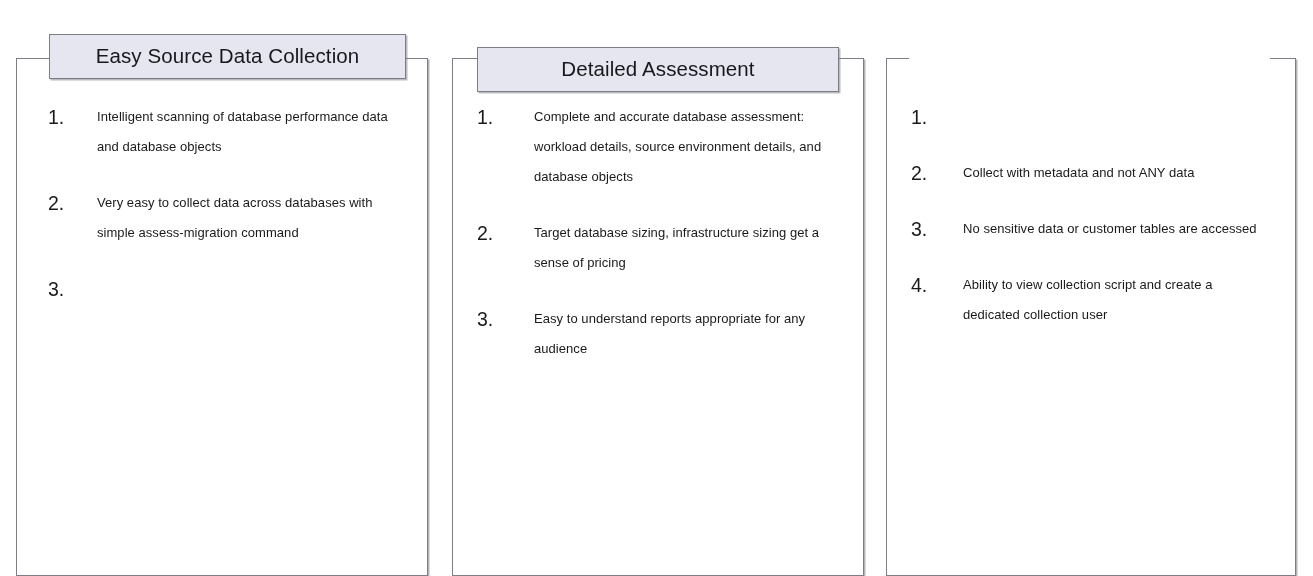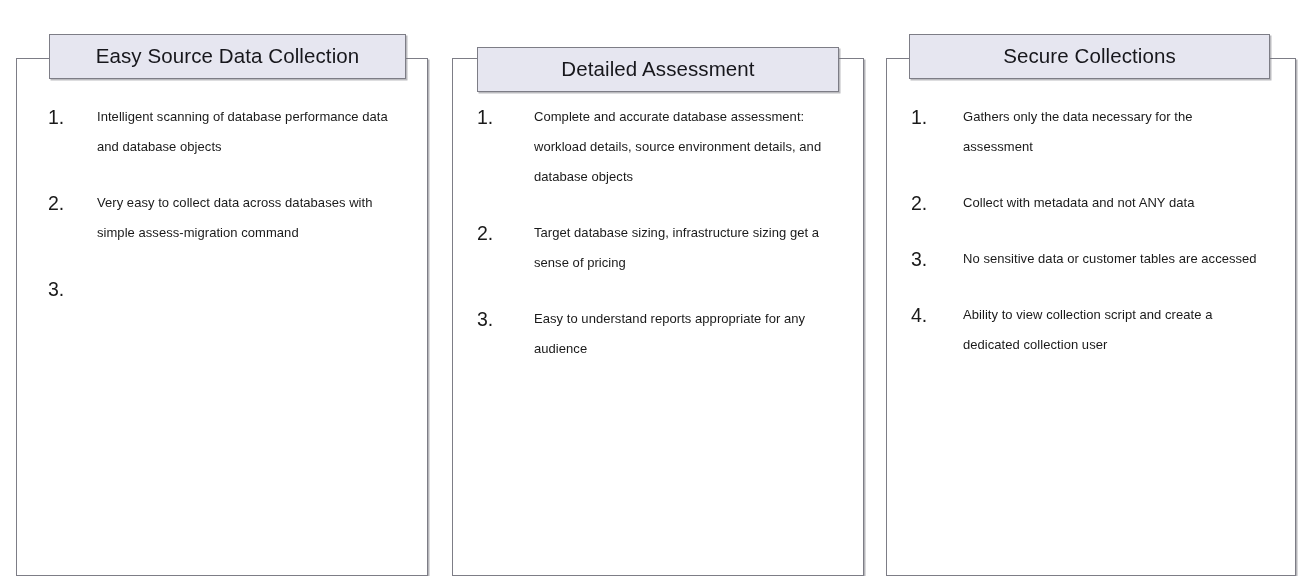--- a/index.html
+++ b/index.html
@@ -166,27 +166,23 @@
       <li class="item">
         <span class="item-num">3.</span>
         <span class="item-text">Easy to understand reports appropriate for any audience</span>
       </li>
     </ul>
   </div>
 
   <div class="col" id="col-3">
     <div class="box"></div>
     <div class="box-notch"></div>
-    <div class="header-tab">
-      <span class="tab-label">Secure Collections</span>
-    </div>
     <ul class="list">
       <li class="item">
         <span class="item-num">1.</span>
-        <span class="item-text">Gathers only the data necessary for the assessment</span>
       </li>
       <li class="item">
         <span class="item-num">2.</span>
         <span class="item-text">Collect with metadata and not ANY data</span>
       </li>
       <li class="item">
         <span class="item-num">3.</span>
         <span class="item-text">No sensitive data or customer tables are accessed</span>
       </li>
       <li class="item">

